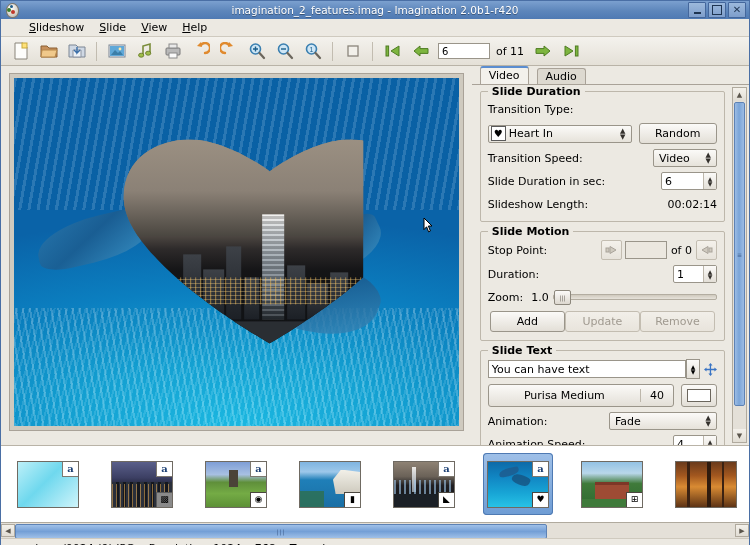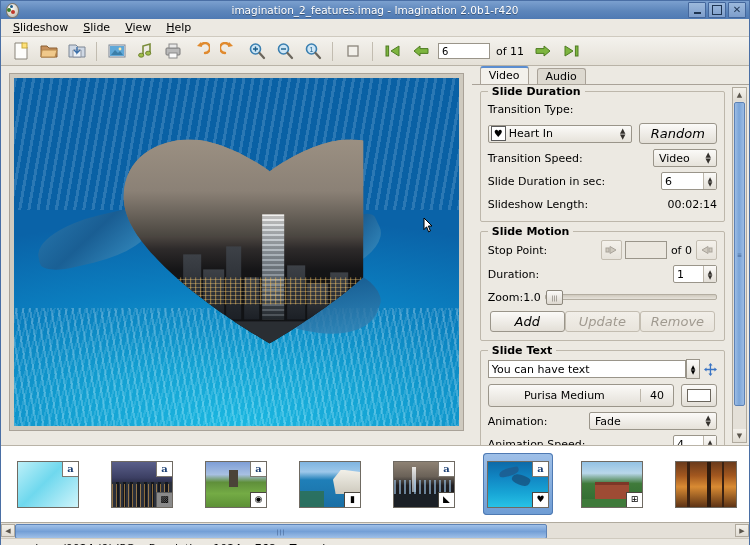--- a/index.html
+++ b/index.html
@@ -24,21 +24,21 @@
     text-shadow:0 1px 0 rgba(0,0,0,.35);pointer-events:none;}
   .tb-btns{margin-left:auto;display:flex;gap:2px;z-index:2;}
   .tb-btn{width:16px;height:14px;background:linear-gradient(#9cb9dc,#7e9ecb);
     border:1px solid #44679c;border-radius:1px;display:flex;align-items:center;justify-content:center;
     color:#1a2b44;font-size:8px;line-height:1;}
   .tb-btn .mn{width:7px;height:2px;background:#1f3552;margin-top:5px;}
   .tb-btn .mx{width:8px;height:8px;border:1.5px solid #1f3552;}
   .tb-btn .cl{font-size:10px;font-weight:bold;color:#1f3552;}
 
   
-  .menubar{height:17px;background:#ece9e2;display:flex;align-items:center;padding-left:6px;
+  .menubar{height:17px;background:#ece9e2;display:flex;align-items:center;padding-left:22px;
     border-bottom:1px solid #cfcabf;}
   .menu-item{padding:1px 9px 2px 6px;font-size:11px;color:#000;}
   .menu-item u{text-decoration:underline;}
 
   
   .toolbar{height:28px;background:linear-gradient(#f4f2ed,#e4e0d7);border-bottom:1px solid #b9b3a7;
     display:flex;align-items:center;padding-left:6px;gap:1px;}
   .tbtn{width:25px;height:24px;display:flex;align-items:center;justify-content:center;
     border:1px solid transparent;border-radius:2px;}
   .tsep{width:1px;height:19px;background:#c2bcb0;margin:0 5px;}
@@ -101,22 +101,22 @@
     font-weight:bold;font-size:11px;}
   .row{display:flex;align-items:center;margin-bottom:5px;min-height:18px;}
   .lbl{font-size:11px;}
   .spacer{flex:1;}
   .combo{height:18px;border:1px solid #9a958a;border-radius:2px;background:linear-gradient(#fbfaf8,#e6e2da);
     display:flex;align-items:center;font-size:11px;padding:0 2px;box-sizing:border-box;}
   .combo .arrows{margin-left:auto;font-size:7px;line-height:6px;color:#33302c;padding:0 3px;text-align:center;}
   .heartbox{width:13px;height:13px;border:1px solid #5a5a5a;background:#fff;margin-right:3px;
     display:flex;align-items:center;justify-content:center;font-size:10px;line-height:10px;color:#000;}
   .btn{height:19px;border:1px solid #9a958a;border-radius:3px;
-    background:linear-gradient(#fbfaf8,#e3dfd7);font-size:13px;padding:0 9px;
-    display:flex;align-items:center;justify-content:center;font-style:italic;}
+    background:linear-gradient(#fbfaf8,#e3dfd7);font-size:11px;padding:0 9px;
+    display:flex;align-items:center;justify-content:center;}
   .btn.dis{color:#a09a90;background:linear-gradient(#f2efe9,#e8e4dc);border-color:#c3bdb1;}
   .spin{height:18px;border:1px solid #9a958a;border-radius:2px;background:#fff;
     display:flex;align-items:center;font-size:11px;padding-left:3px;box-sizing:border-box;}
   .spin .sa{margin-left:auto;width:12px;height:100%;
     background:linear-gradient(#fbfaf8,#e3dfd7);border-left:1px solid #bdb7ab;
     display:flex;flex-direction:column;align-items:center;justify-content:center;font-size:6px;line-height:5px;color:#33302c;}
   .arrbtn{width:19px;height:18px;border:1px solid #c3bdb1;border-radius:2px;
     background:linear-gradient(#f4f1eb,#e7e3db);display:flex;align-items:center;justify-content:center;}
   .txtfield{height:18px;border:1px solid #9a958a;background:#fff;font-size:11px;
     padding:1px 3px;box-sizing:border-box;line-height:15px;overflow:hidden;}
@@ -416,21 +416,21 @@
           <div class="row">
             <div class="lbl">Duration:</div>
             <div class="spacer"></div>
             <div class="spin" style="width:44px">
               <span>1</span>
               <span class="sa">▲<br>▼</span>
             </div>
           </div>
           <div class="row">
             <div class="lbl">Zoom:</div>
-            <div class="lbl" style="margin-left:0">1.0</div>
+            <div class="lbl" style="margin-left:8px">1.0</div>
             <div class="slider">
               <div class="knob">|||</div>
             </div>
           </div>
           <div class="row" style="margin-bottom:0;justify-content:space-between;padding:0 2px">
             <div class="btn" style="width:66px">Add</div>
             <div class="btn dis" style="width:66px">Update</div>
             <div class="btn dis" style="width:66px">Remove</div>
           </div>
         </div>
@@ -451,21 +451,21 @@
               <span class="fname">Purisa Medium</span>
               <span class="fsize">40</span>
             </div>
             <div class="colorbtn" style="margin-left:7px">
                 <i></i>
               </div>
           </div>
           <div class="row">
             <div class="lbl">Animation:</div>
             <div class="spacer"></div>
-            <div class="combo" style="width:128px">
+            <div class="combo" style="width:108px">
               <span style="padding-left:3px">Fade</span>
               <span class="arrows">▲<br>▼</span>
             </div>
           </div>
           <div class="row" style="margin-bottom:2px">
             <div class="lbl">Animation Speed:</div>
             <div class="spacer"></div>
             <div class="spin" style="width:44px">
               <span>4</span>
               <span class="sa">▲<br>▼</span>

